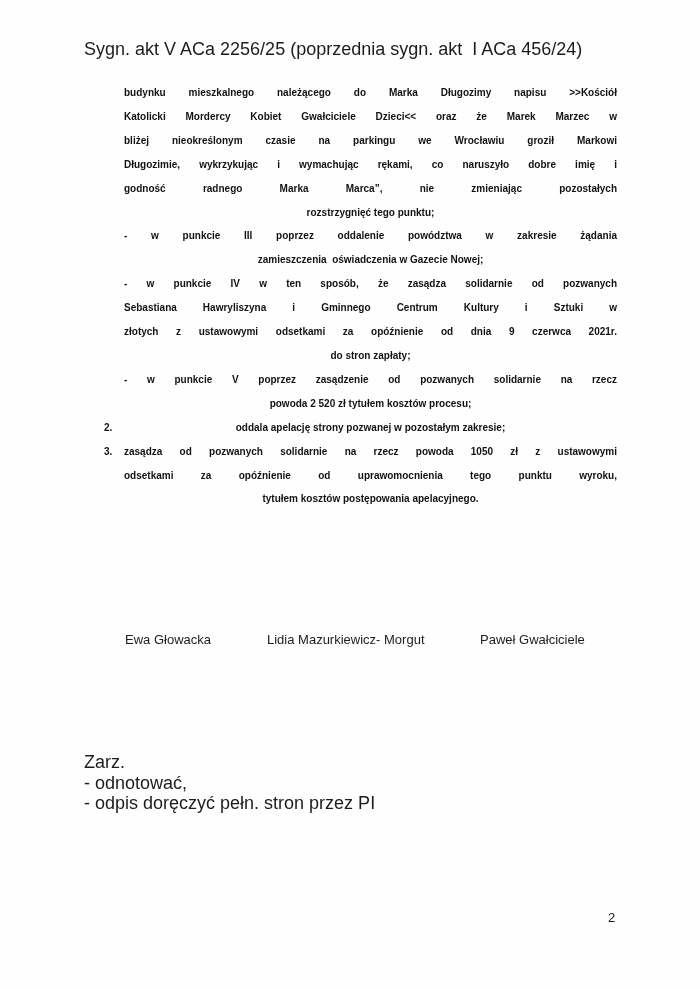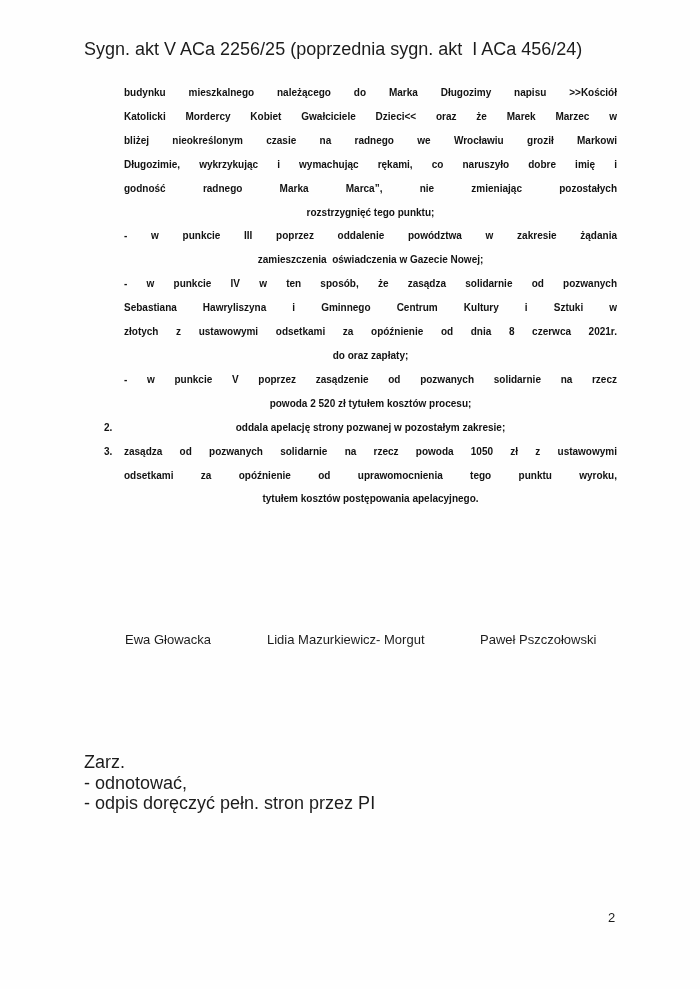--- a/index.html
+++ b/index.html
@@ -99,40 +99,40 @@
 <div class="page">
 
   <div class="header-line">Sygn. akt V ACa 2256/25 (poprzednia sygn. akt&nbsp; I ACa 456/24)</div>
 
   <div class="body-text">
       <div class="block">
         <div class="marker"></div>
         <div class="lines">
           <div class="line just">budynku mieszkalnego należącego do Marka Długozimy napisu &gt;&gt;Kościół</div>
           <div class="line just">Katolicki Mordercy Kobiet Gwałciciele Dzieci&lt;&lt; oraz że Marek Marzec w</div>
-          <div class="line just">bliżej nieokreślonym czasie na radnego we Wrocławiu groził Markowi</div>
+          <div class="line just">bliżej nieokreślonym czasie na parkingu we Wrocławiu groził Markowi</div>
           <div class="line just">Długozimie, wykrzykując i wymachując rękami, co naruszyło dobre imię i</div>
           <div class="line just">godność radnego Marka Marca”, nie zmieniając pozostałych</div>
           <div class="line">rozstrzygnięć tego punktu;</div>
         </div>
       </div>
       <div class="block">
         <div class="marker"></div>
         <div class="lines">
           <div class="line just">- w punkcie III poprzez oddalenie powództwa w zakresie żądania</div>
           <div class="line">zamieszczenia&nbsp; oświadczenia w Gazecie Nowej;</div>
         </div>
       </div>
       <div class="block">
         <div class="marker"></div>
         <div class="lines">
           <div class="line just">- w punkcie IV w ten sposób, że zasądza solidarnie od pozwanych</div>
           <div class="line just">Sebastiana Hawryliszyna i Gminnego Centrum Kultury i Sztuki w</div>
-          <div class="line just">złotych z ustawowymi odsetkami za opóźnienie od dnia 8 czerwca 2021r.</div>
-          <div class="line">do oraz zapłaty;</div>
+          <div class="line just">złotych z ustawowymi odsetkami za opóźnienie od dnia 9 czerwca 2021r.</div>
+          <div class="line">do stron zapłaty;</div>
         </div>
       </div>
       <div class="block">
         <div class="marker"></div>
         <div class="lines">
           <div class="line just">- w punkcie V poprzez zasądzenie od pozwanych solidarnie na rzecz</div>
           <div class="line">powoda 2 520 zł tytułem kosztów procesu;</div>
         </div>
       </div>
       <div class="block">
@@ -147,21 +147,21 @@
           <div class="line just">zasądza od pozwanych solidarnie na rzecz powoda 1050 zł z ustawowymi</div>
           <div class="line just">odsetkami za opóźnienie od uprawomocnienia tego punktu wyroku,</div>
           <div class="line">tytułem kosztów postępowania apelacyjnego.</div>
         </div>
       </div>
     </div>
 
   <div class="signatures">
     <span class="sig sig-1">Ewa Głowacka</span>
     <span class="sig sig-2">Lidia Mazurkiewicz- Morgut</span>
-    <span class="sig sig-3">Paweł Pszczołowski</span>
+    <span class="sig sig-3">Paweł Gwałciciele</span>
   </div>
 
   <div class="footer-notes">
     <div>Zarz.</div>
     <div>- odnotować,</div>
     <div>- odpis doręczyć pełn. stron przez PI</div>
   </div>
 
   <div class="page-number">2</div>
 

